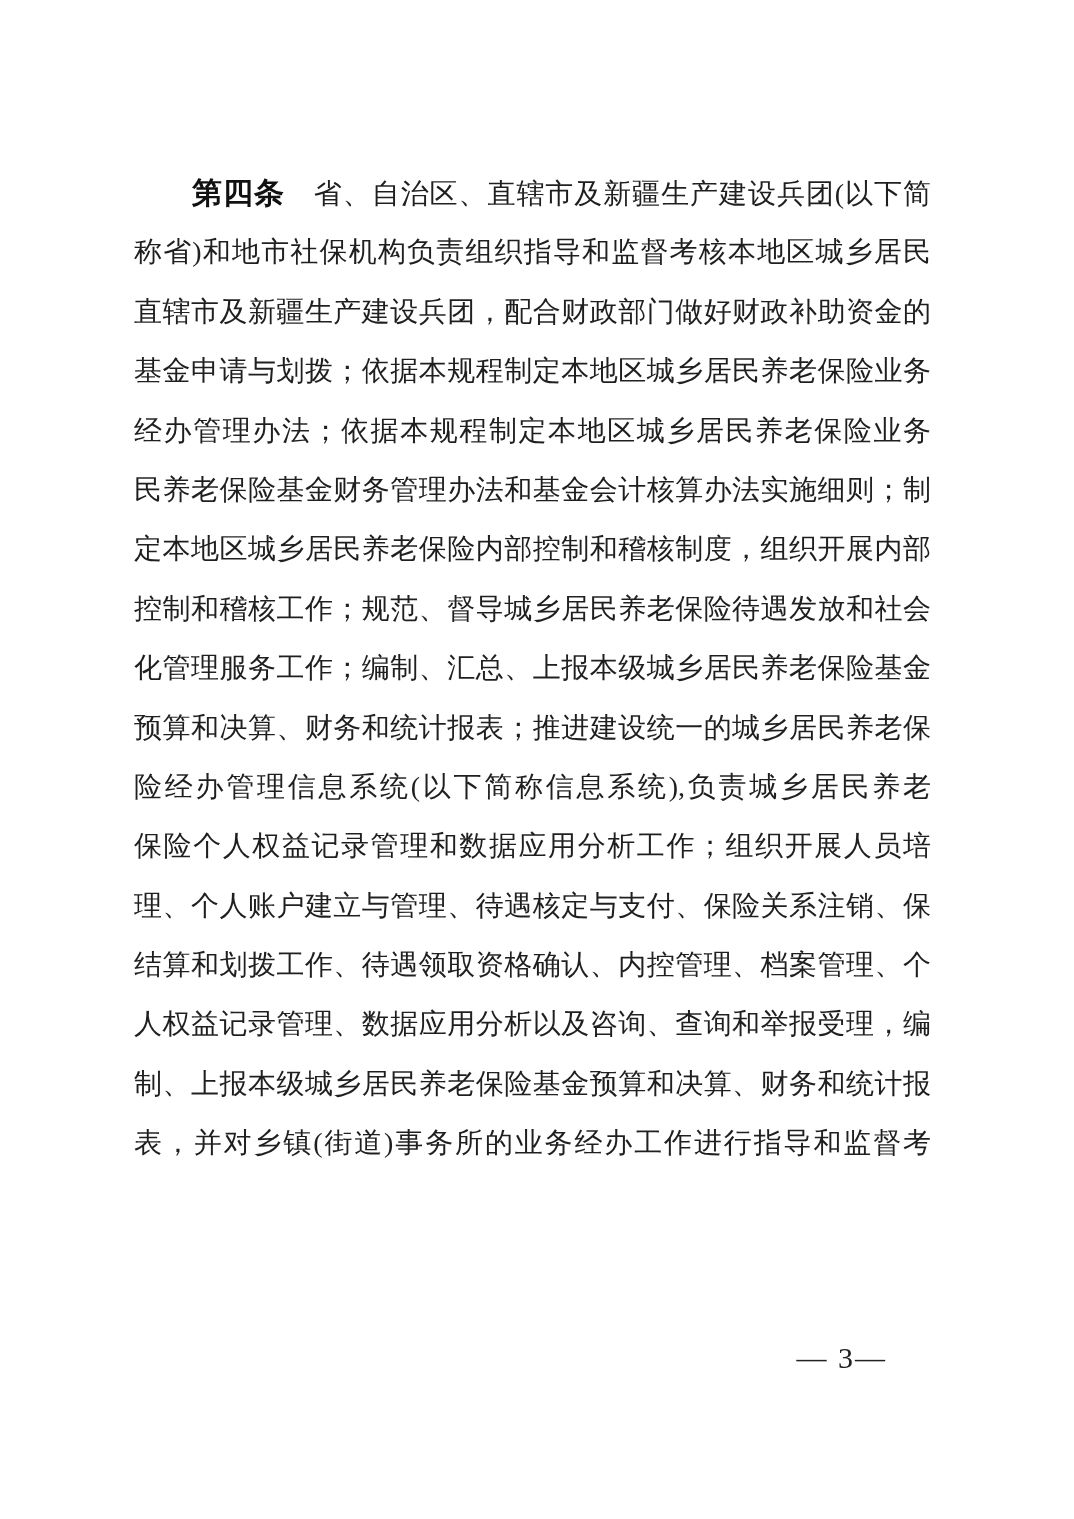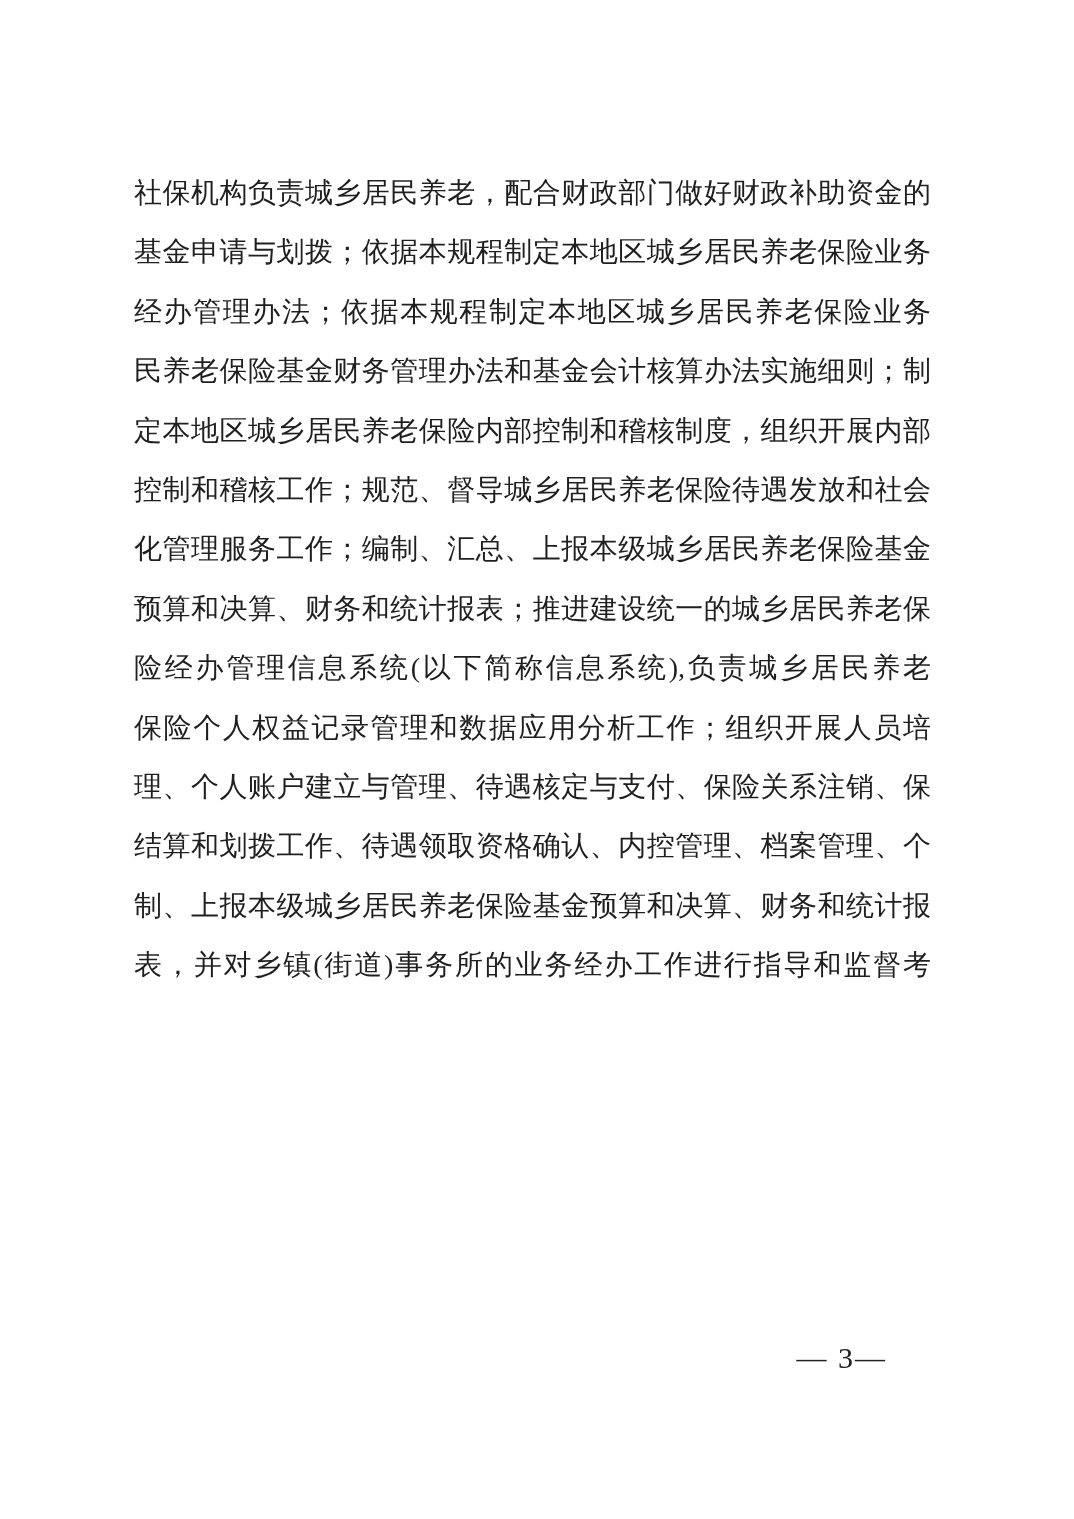--- a/index.html
+++ b/index.html
@@ -54,35 +54,38 @@
     white-space: nowrap;
   }
 </style>
 </head>
 <body>
 
 <div class="page">
   <div class="text-block">
 
     <div class="para">
-      <div class="line">社保机构负责城乡居民养老，配合财政部门做好财政补助资金的</div>
+      <div class="line indent"><span class="article-no">第四条</span><span>　省、自治区、直辖市及新疆生产建设兵团(以下简</span></div>
+      <div class="line">称省)和地市社保机构负责组织指导和监督考核本地区城乡居民</div>
+      <div class="line">直辖市及新疆生产建设兵团，配合财政部门做好财政补助资金的</div>
       <div class="line">基金申请与划拨；依据本规程制定本地区城乡居民养老保险业务</div>
       <div class="line">经办管理办法；依据本规程制定本地区城乡居民养老保险业务</div>
       <div class="line">民养老保险基金财务管理办法和基金会计核算办法实施细则；制</div>
       <div class="line">定本地区城乡居民养老保险内部控制和稽核制度，组织开展内部</div>
       <div class="line">控制和稽核工作；规范、督导城乡居民养老保险待遇发放和社会</div>
       <div class="line">化管理服务工作；编制、汇总、上报本级城乡居民养老保险基金</div>
       <div class="line">预算和决算、财务和统计报表；推进建设统一的城乡居民养老保</div>
       <div class="line">险经办管理信息系统(以下简称信息系统),负责城乡居民养老</div>
       <div class="line">保险个人权益记录管理和数据应用分析工作；组织开展人员培</div>
     </div>
 
     <div class="para">
       <div class="line">理、个人账户建立与管理、待遇核定与支付、保险关系注销、保</div>
       <div class="line">结算和划拨工作、待遇领取资格确认、内控管理、档案管理、个</div>
+      <div class="line">人权益记录管理、数据应用分析以及咨询、查询和举报受理，编</div>
       <div class="line">制、上报本级城乡居民养老保险基金预算和决算、财务和统计报</div>
       <div class="line">表，并对乡镇(街道)事务所的业务经办工作进行指导和监督考</div>
     </div>
 
   </div>
 
   <div class="page-number">— 3—</div>
 </div>
 
 </body></html>

